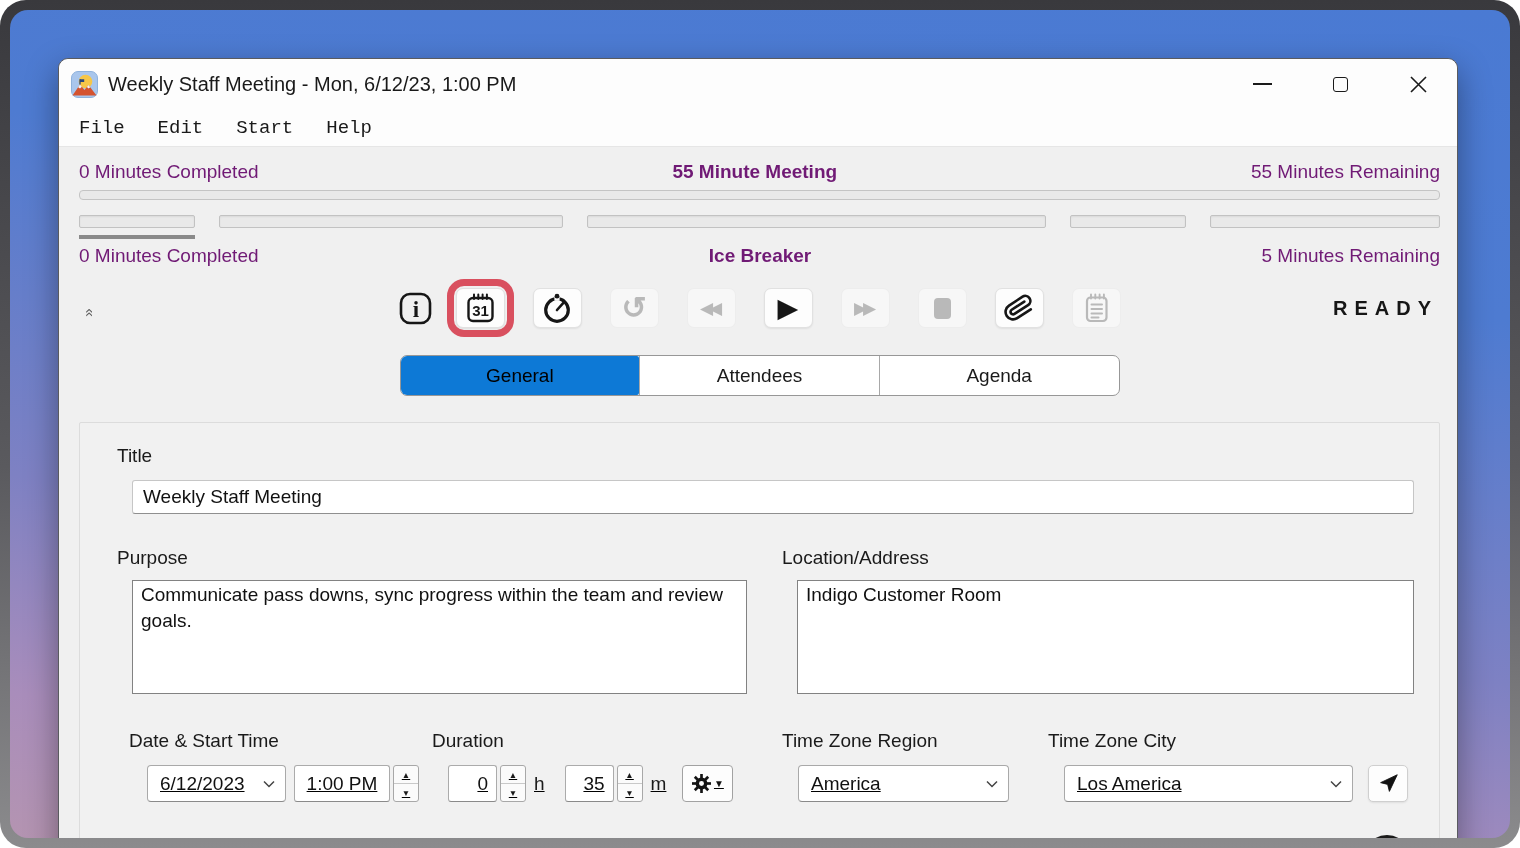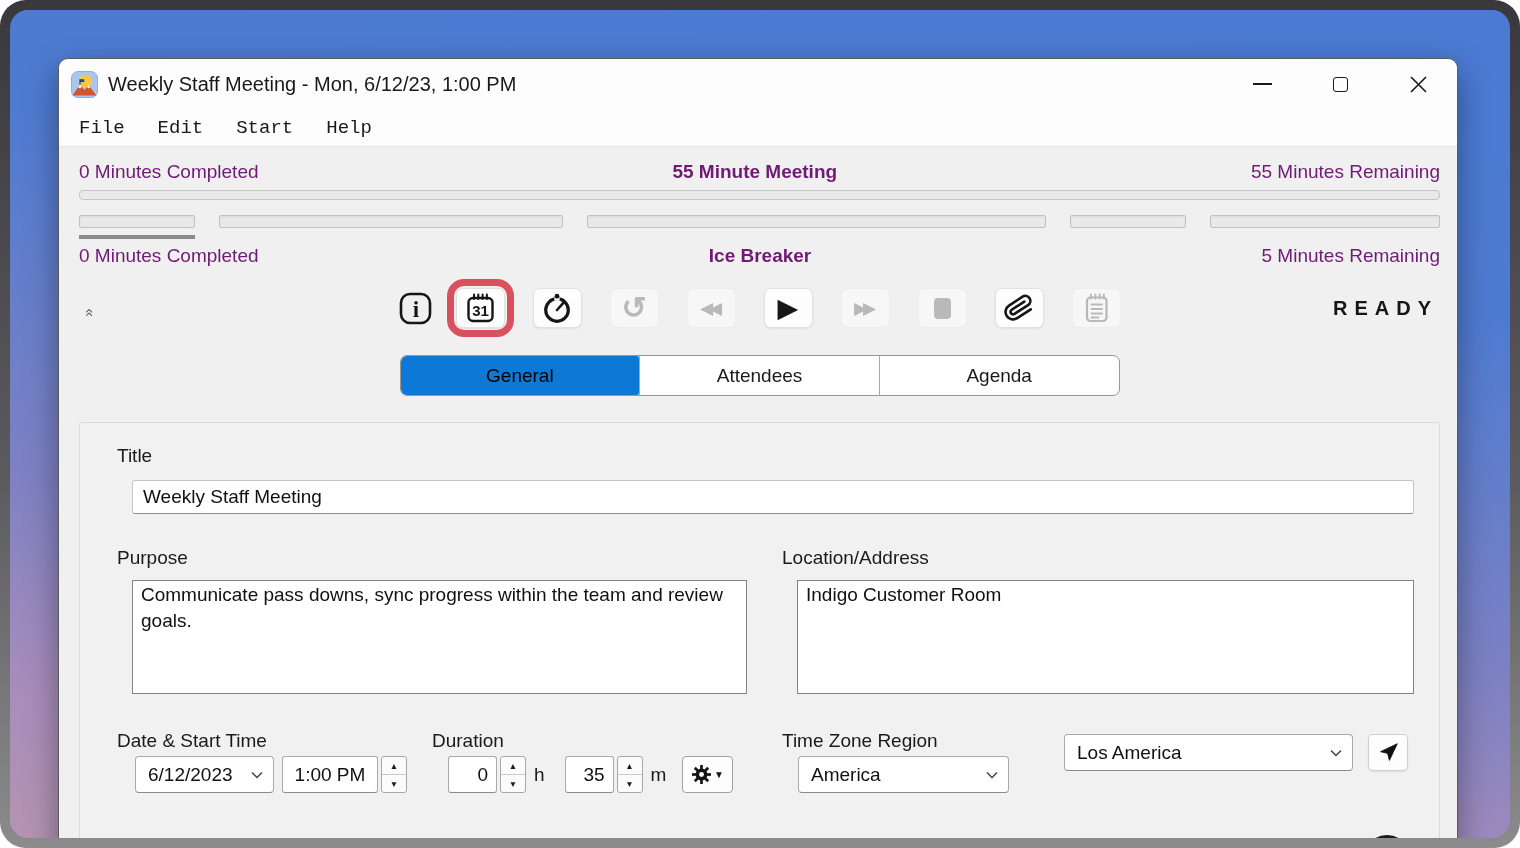--- a/index.html
+++ b/index.html
@@ -76,23 +76,23 @@
            border:1px solid #c6c6c6; border-bottom-color:#8f8f8f; border-radius:3px; background:#fff;
            font:19px "Liberation Sans",sans-serif; color:#111; padding:16px 10px; }
   .row2 { display:flex; margin-top:33px; }
   .col-purpose { width:630px; }
   .col-location { flex:1; margin-left:35px; }
   .area { display:block; margin:11px 0 0 15px; width:calc(100% - 15px); height:114px;
           border:1px solid #828282; background:#fff; resize:none;
           font:19px/1.35 "Liberation Sans",sans-serif; color:#111; padding:1px 8px; }
   .row3 { position:relative; margin-top:36px; height:120px; }
   .fgroup { position:absolute; top:0; }
-  .g-datetime { left:0; }  .g-duration { left:315px; }
+  .g-datetime { left:12px; }  .g-duration { left:315px; }
   .g-region  { left:665px; } .g-city { left:931px; }
-  .controls { display:flex; align-items:center; margin:4px 0 0 16px; }
+  .controls { display:flex; align-items:center; margin:13px 0 0 16px;text-decoration:underline; }
   .combo { height:37px; border:1px solid #a9a9a9; border-bottom-color:#8a8a8a; border-radius:4px;
            background:#fff; display:flex; align-items:center; font-size:19px; color:#111;
            padding:0 10px 0 12px; }
   .combo .chev { margin-left:auto; padding-left:8px; display:inline-flex; }
   .w-date { width:139px; margin-left:2px; }
   .num-box { height:37px; border:1px solid #ababab; border-bottom-color:#8a8a8a; border-radius:3px;
              background:#fff; font-size:19px; color:#111; display:flex; align-items:center; }
   .time-box { width:96px; justify-content:center; margin-left:8px; }
   .dur-box { width:49px; justify-content:flex-end; padding-right:8px; }
   .spin { width:26px; height:37px; margin-left:3px; border:1px solid #a8a8a8; border-radius:3px;
@@ -350,20 +350,21 @@
               <span class="chev">
                 <svg width="12" height="8" viewBox="0 0 12 8">
                         <polyline points="1,1.5 6,6.5 11,1.5" fill="none" stroke="#444" stroke-width="1.5"></polyline>
                       </svg>
               </span>
             </div>
           </div>
         </div>
 
         <div class="fgroup g-city">
+          <div class="field-label">Time Zone City</div>
           <div class="controls">
             <div class="combo w-city">
               <span>Los America</span>
               <span class="chev">
                 <svg width="12" height="8" viewBox="0 0 12 8">
                         <polyline points="1,1.5 6,6.5 11,1.5" fill="none" stroke="#444" stroke-width="1.5"></polyline>
                       </svg>
               </span>
             </div>
             <button class="locate-btn">

